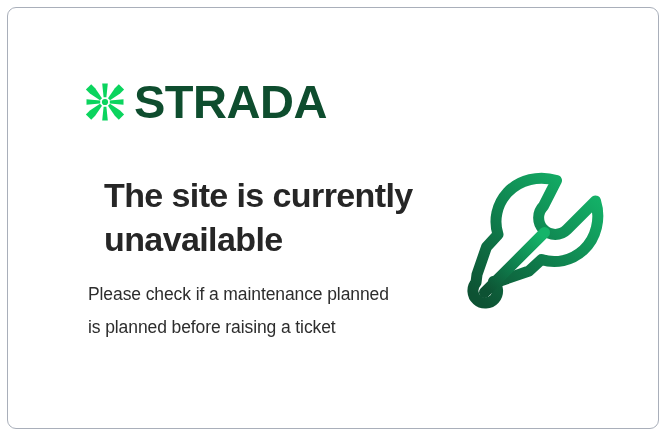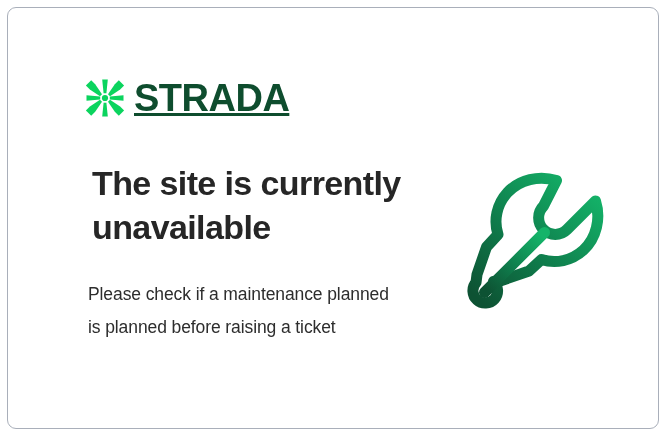--- a/index.html
+++ b/index.html
@@ -44,36 +44,35 @@
     gap: 9px;
   }
   .logo-mark {
     width: 40px;
     height: 40px;
     display: block;
     flex: 0 0 auto;
   }
   .logo-word {
     font-family: "Liberation Sans", sans-serif;
-    font-size: 38px;
+    font-size: 47px;
     font-weight: bold;
     letter-spacing: -0.5px;
     line-height: 1;
     color: #0e4d2e;
     white-space: nowrap;
-    text-decoration: underline;
   }
 
   
   .headline {
     position: absolute;
     left: 80px;
     top: 150px;
     width: 330px;
-    margin: 4px;
+    margin: 16px;
     font-family: "Liberation Sans", sans-serif;
     font-size: 34px;
     font-weight: bold;
     line-height: 1.28;
     letter-spacing: -0.6px;
     color: #262626;
   }
 
   
   .body-copy {

